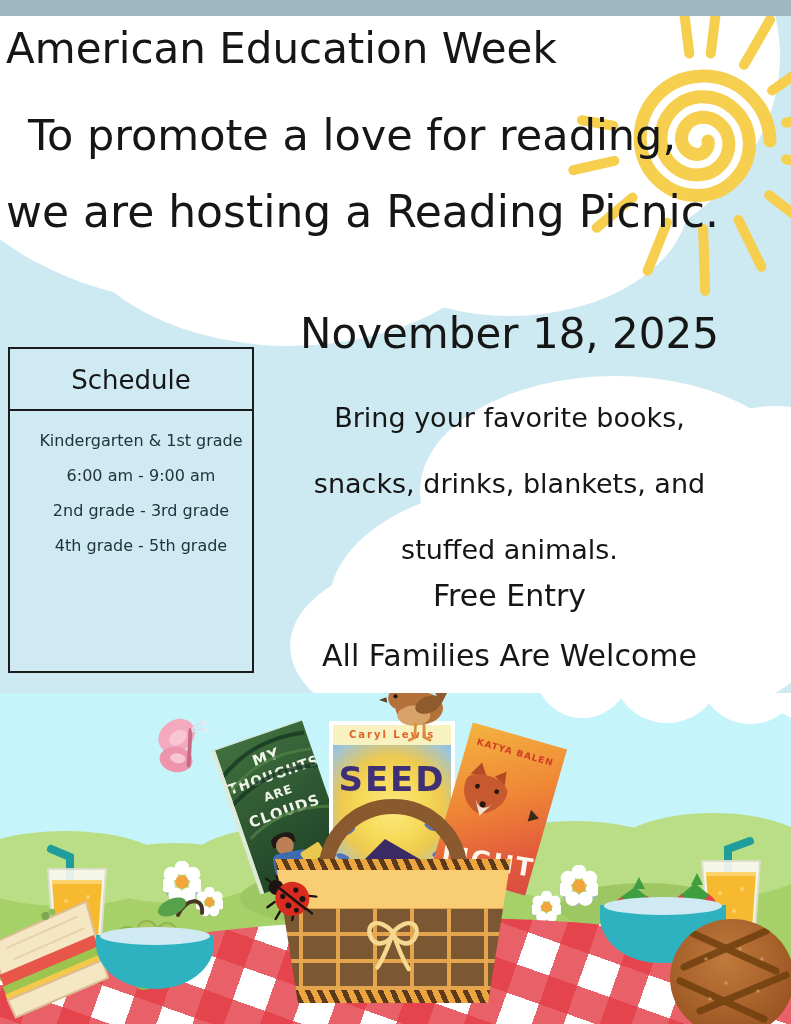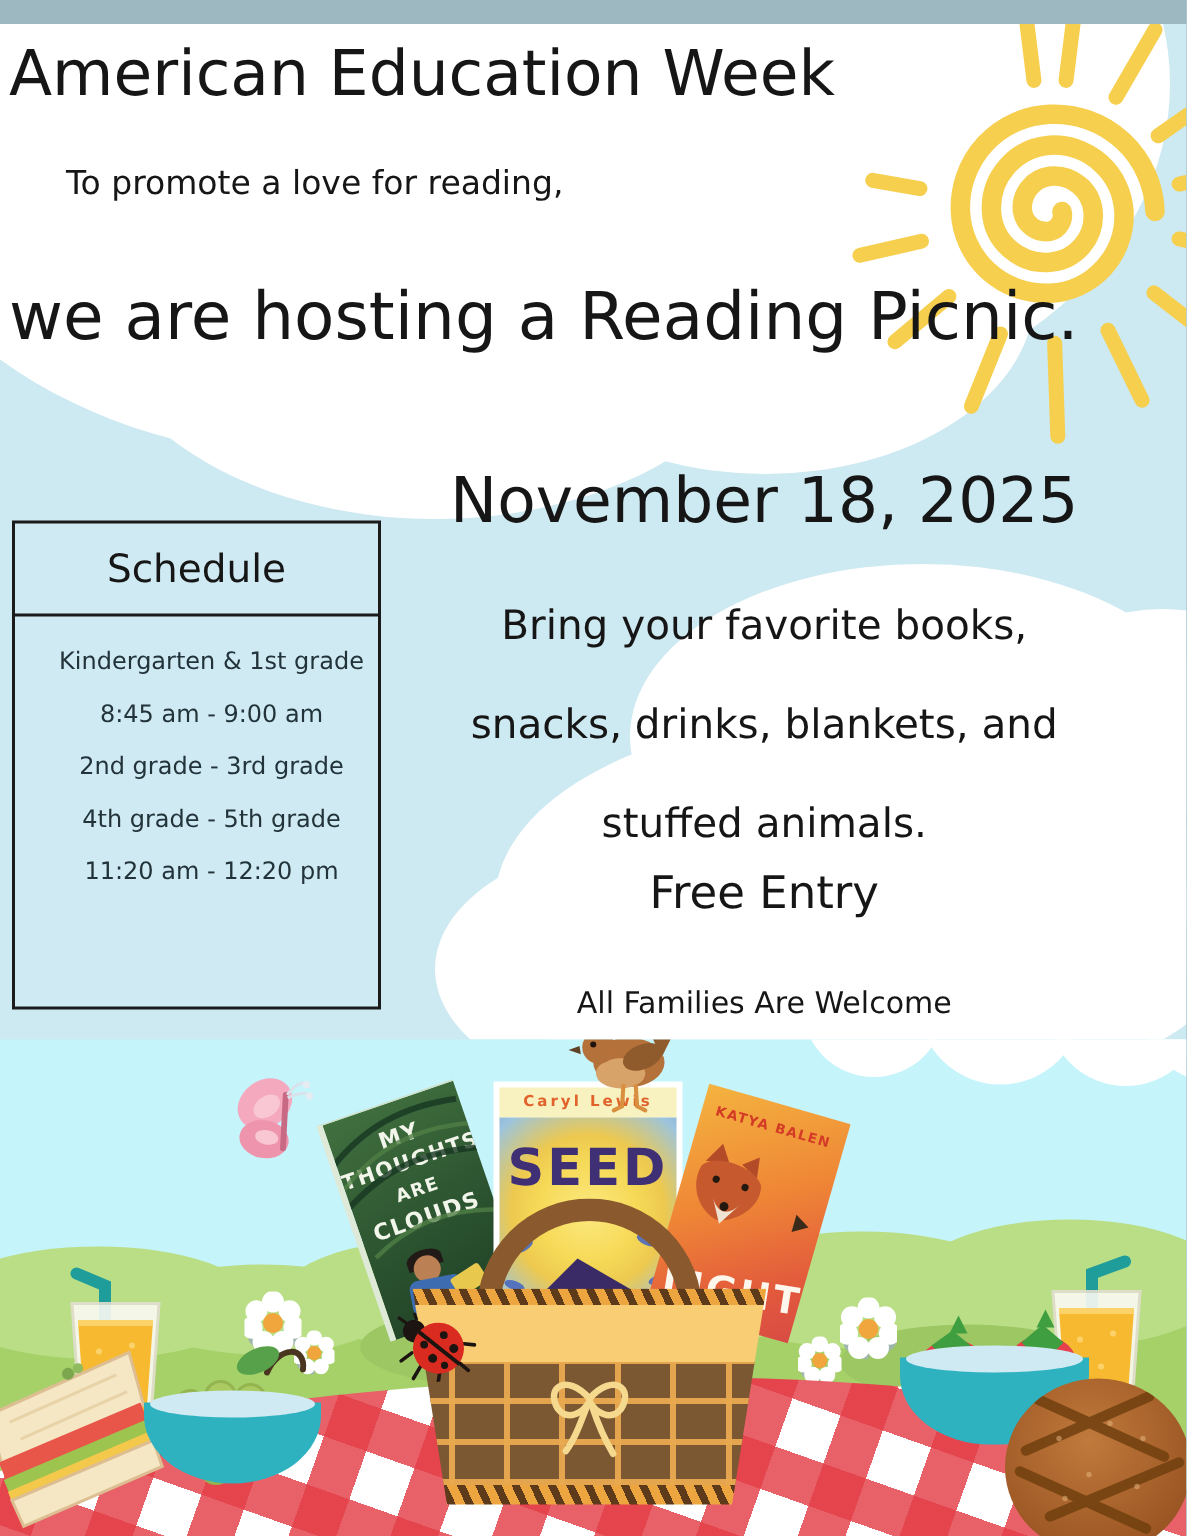--- a/index.html
+++ b/index.html
@@ -3,37 +3,37 @@
 <meta charset="utf-8">
 <style>
   html,body{margin:0;padding:0;background:#9db8c0;}
   .poster{position:relative;width:791px;height:1024px;overflow:hidden;
     font-family:"DejaVu Sans", sans-serif;color:#161616;background:#c9e8f1;margin:16px auto;}
   
   .sky-top{position:absolute;left:0;top:0;width:791px;height:677px;background:#cde9f1;overflow:hidden;}
   .cloud{position:absolute;background:#fff;border-radius:50%;}
   .sun-svg{position:absolute;left:540px;top:-45px;width:320px;height:350px;}
   .headline{position:absolute;left:6px;top:8px;width:700px;font-size:42px;letter-spacing:0px;white-space:nowrap;}
-  .subline1{position:absolute;left:44px;top:94px;font-size:22px;white-space:nowrap;}
+  .subline1{position:absolute;left:28px;top:94px;font-size:43px;white-space:nowrap;}
   .subline2{position:absolute;left:6px;top:170px;font-size:44px;white-space:nowrap;}
   
   .schedule{position:absolute;left:8px;top:331px;width:246px;height:326px;background:#cfeaf3;
     border:2px solid #1b1b1b;box-sizing:border-box;text-align:center;}
   .schedule-title{font-size:26px;padding-top:16px;padding-bottom:14px;}
   .schedule-divider{border-top:2px solid #1b1b1b;width:100%;}
   .schedule-entries{padding-top:12px;color:#22333a;}
   .schedule-entries div{font-size:16px;line-height:35px;white-space:nowrap;padding-left:20px;}
   
   .rightcol{position:absolute;left:262px;top:0;width:495px;text-align:center;}
   .date-line{position:absolute;left:0;top:293px;width:100%;font-size:42px;white-space:nowrap;}
   .detail1{position:absolute;left:0;top:386px;width:100%;font-size:27px;white-space:nowrap;}
   .detail2{position:absolute;left:0;top:452px;width:100%;font-size:27px;white-space:nowrap;}
   .detail3{position:absolute;left:0;top:518px;width:100%;font-size:27px;white-space:nowrap;}
   .free-entry{position:absolute;left:0;top:562px;width:100%;font-size:30px;white-space:nowrap;}
-  .welcome{position:absolute;left:0;top:640px;width:100%;font-size:20px;white-space:nowrap;}
+  .welcome{position:absolute;left:0;top:622px;width:100%;font-size:30px;white-space:nowrap;}
   
   .picnic{position:absolute;left:0;top:677px;width:791px;height:347px;background:#c6f4fb;overflow:hidden;}
   .scallop{position:absolute;background:#fff;border-radius:50%;z-index:2;}
   .bush{position:absolute;background:#b9de86;border-radius:50%;z-index:1;}
   .bush.dark{background:#9cc763;}
   .grass-base{position:absolute;left:0;top:165px;width:791px;height:130px;background:#a6d169;z-index:1;}
   .daisy{position:absolute;z-index:2;}
   .butterfly{position:absolute;left:148px;top:20px;width:80px;height:68px;z-index:2;}
   
   .book{position:absolute;box-sizing:border-box;z-index:3;overflow:hidden;}
@@ -142,24 +142,23 @@
 
     <div class="headline">American Education Week</div>
     <div class="subline1">To promote a love for reading,</div>
     <div class="subline2">we are hosting a Reading Picnic.</div>
 
     <div class="schedule">
       <div class="schedule-title">Schedule</div>
       <div class="schedule-divider"></div>
       <div class="schedule-entries">
         <div>Kindergarten &amp; 1st grade</div>
-        <div>8:45 am - 9:00 am</div>
+        <div>6:00 am - 9:00 am</div>
         <div>2nd grade - 3rd grade</div>
         <div>4th grade - 5th grade</div>
-        <div>11:20 am - 12:20 pm</div>
       </div>
     </div>
 
     <div class="rightcol">
       <div class="date-line">November 18, 2025</div>
       <div class="detail1">Bring your favorite books,</div>
       <div class="detail2">snacks, drinks, blankets, and</div>
       <div class="detail3">stuffed animals.</div>
       <div class="free-entry">Free Entry</div>
       <div class="welcome">All Families Are Welcome</div>

